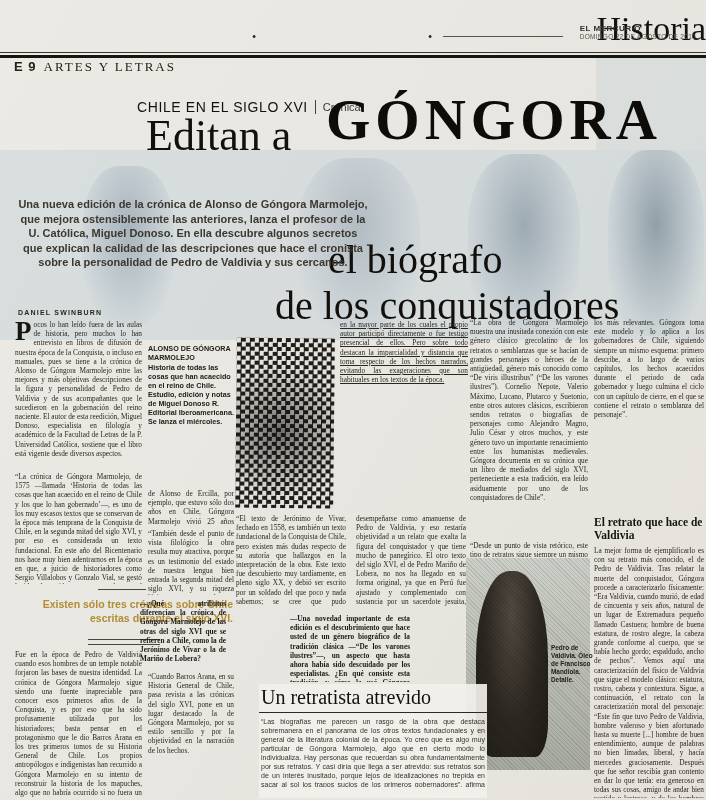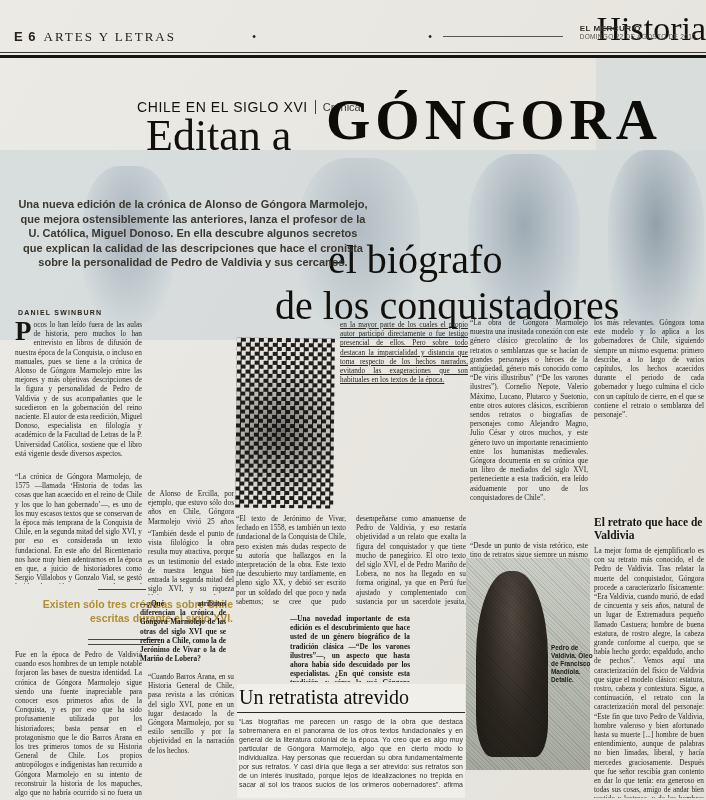--- a/index.html
+++ b/index.html
@@ -8,21 +8,21 @@
   .bg-band{position:absolute;left:0;top:150px;width:706px;height:190px;background:rgba(187,203,213,.40);}
   .bg-band2{position:absolute;right:0;top:58px;width:110px;height:92px;background:rgba(187,203,213,.30);}
   .bg-blob{position:absolute;border-radius:40%;}
   .b1{left:82px;top:166px;width:92px;height:158px;background:radial-gradient(ellipse at 50% 40%,rgba(110,130,148,.45),rgba(160,180,195,.18) 65%,transparent 80%);}
   .b2{left:298px;top:158px;width:122px;height:172px;background:radial-gradient(ellipse at 50% 40%,rgba(110,130,148,.35),rgba(160,180,195,.15) 65%,transparent 80%);}
   .b3{left:468px;top:154px;width:112px;height:178px;background:radial-gradient(ellipse at 50% 40%,rgba(100,122,140,.5),rgba(160,180,195,.2) 65%,transparent 80%);}
   .b4{left:608px;top:150px;width:96px;height:186px;background:radial-gradient(ellipse at 50% 40%,rgba(90,112,130,.55),rgba(160,180,195,.22) 65%,transparent 80%);}
   
   .hdr-left{position:absolute;left:14px;top:29px;display:flex;align-items:baseline;gap:7px;}
   .hdr-pagenum{font-family:"Liberation Sans",sans-serif;font-weight:bold;font-size:13px;letter-spacing:1px;}
-  .hdr-section{font-family:"Liberation Serif",serif;font-size:13px;letter-spacing:2px;}
+  .hdr-section{font-family:"Liberation Serif",serif;font-size:13px;letter-spacing:2px;margin-top:30px;}
   .masthead{position:absolute;left:0;top:10px;width:706px;text-align:right;font-size:34px;font-family:"Liberation Serif",serif;color:#14120f;}
   .mast-dot-l{position:absolute;left:252px;top:30px;font-size:12px;}
   .mast-dot-r{position:absolute;left:428px;top:30px;font-size:12px;}
   .mast-rule{position:absolute;left:443px;top:36px;width:120px;height:1px;background:#5a564f;}
   .hdr-right{position:absolute;right:10px;top:24px;text-align:left;font-family:"Liberation Sans",sans-serif;}
   .hdr-paper{font-weight:bold;font-size:8px;letter-spacing:.5px;color:#33302a;}
   .hdr-date{font-size:6.5px;color:#55514a;letter-spacing:.3px;}
   .rule-thin{position:absolute;left:0;top:52px;width:706px;height:1px;background:#3a362f;}
   .rule-thick{position:absolute;left:0;top:55px;width:706px;height:3px;background:#17150f;}
   
@@ -53,39 +53,39 @@
   .portrait{position:absolute;left:466px;top:558px;width:124px;height:212px;background:linear-gradient(180deg,#cdd0c8,#b4b7ad 70%,#a7aaa0);}
   .portrait::before{content:"";position:absolute;left:8%;top:6%;width:58%;height:88%;border-radius:46% 46% 18% 22%;background:radial-gradient(ellipse at 50% 22%,#514a40 0%,#2c2721 55%,#1e1b16 100%);}
   .portrait::after{content:"";position:absolute;inset:0;background:repeating-linear-gradient(45deg,rgba(0,0,0,.10) 0 1px,transparent 1px 3px);}
   .caption{position:absolute;left:551px;top:644px;width:42px;font-family:"Liberation Sans",sans-serif;font-size:6.4px;line-height:8px;font-weight:bold;color:#1d1a15;z-index:3;}
   
   .pq-rule-a{position:absolute;left:98px;top:589px;width:48px;height:1px;background:#4a463e;}
   .pullquote{position:absolute;left:15px;top:597px;width:218px;text-align:right;font-family:"Liberation Sans",sans-serif;font-weight:bold;font-size:10.5px;line-height:14px;}
   .pq-rule-b{position:absolute;left:88px;top:639px;width:72px;height:4px;border-top:1px solid #4a463e;border-bottom:1px solid #4a463e;}
   
   .subhead{position:absolute;left:594px;top:516px;width:110px;font-weight:bold;font-size:11.5px;line-height:13px;color:#17150f;}
-  .box{position:absolute;left:237px;top:684px;width:228px;height:114px;background:rgba(242,240,234,.92);z-index:2;}
+  .box{position:absolute;left:259px;top:684px;width:228px;height:114px;background:rgba(242,240,234,.92);z-index:2;}
   .box-title{font-family:"Liberation Serif",serif;font-size:20px;color:#13110d;display:block;padding:2px 0 3px 2px;}
   .box-rule{height:1px;background:#2c2923;margin-bottom:4px;}
   .box-text{font-family:"Liberation Sans",sans-serif;font-size:7px;line-height:9px;text-align:justify;color:#35322b;padding:0 2px;overflow:hidden;height:70px;}
 </style>
 </head>
 <body>
 
 <div class="page">
 
   <div class="bg-band"></div>
   <div class="bg-band2"></div>
   <div class="bg-blob b1"></div>
   <div class="bg-blob b2"></div>
   <div class="bg-blob b3"></div>
   <div class="bg-blob b4"></div>
 
   <div class="hdr-left">
-    <span class="hdr-pagenum">E 6</span>
+    <span class="hdr-pagenum">E 9</span>
     <span class="hdr-section">ARTES Y LETRAS</span>
   </div>
   <div class="masthead">Historia</div>
   <span class="mast-dot-l">•</span>
   <span class="mast-dot-r">•</span>
   <div class="mast-rule"></div>
   <div class="hdr-right">
     <div class="hdr-paper">EL MERCURIO</div>
     <div class="hdr-date">DOMINGO 22 DE AGOSTO DE 2010</div>
   </div>
@@ -112,20 +112,26 @@
     <span class="dropcap">P</span><span>ocos lo han leído fuera de las aulas de historia, pero muchos lo han entrevisto en libros de difusión de nuestra época de la Conquista, o incluso en manuales, pues se tiene a la crónica de Alonso de Góngora Marmolejo entre las mejores y más objetivas descripciones de la figura y personalidad de Pedro de Valdivia y de sus acompañantes que le sucedieron en la gobernación del reino naciente. El autor de esta reedición, Miguel Donoso, especialista en filología y académico de la Facultad de Letras de la P. Universidad Católica, sostiene que el libro está vigente desde diversos aspectos.</span>
   </div>
   <div class="bt" style="left:15px;top:472px;width:127px;height:112px;">“La crónica de Góngora Marmolejo, de 1575 —llamada ‘Historia de todas las cosas que han acaecido en el reino de Chile y los que lo han gobernado’—, es uno de los muy escasos textos que se conservan de la época más temprana de la Conquista de Chile, en la segunda mitad del siglo XVI, y por eso es considerada un texto fundacional. En este año del Bicentenario nos hace muy bien adentrarnos en la época en que, a juicio de historiadores como Sergio Villalobos y Gonzalo Vial, se gestó la idea de nación en nuestro país; con el aporte en línea ‘paterna’ de los españoles y en línea ‘materna’ de los indígenas, es una idea que me hace mucho sentido.</div>
 
   <div class="pq-rule-a"></div>
   <div class="pullquote" style="color:#b08d34;">Existen sólo tres crónicas sobre Chile escritas durante el siglo XVI.</div>
   <div class="pq-rule-b"></div>
 
   <div class="bt" style="left:15px;top:650px;width:127px;height:148px;">Fue en la época de Pedro de Valdivia cuando esos hombres de un temple notable forjaron las bases de nuestra identidad. La crónica de Góngora Marmolejo sigue siendo una fuente inapreciable para conocer esos primeros años de la Conquista, y es por eso que ha sido profusamente utilizada por los historiadores; basta pensar en el protagonismo que le dio Barros Arana en los tres primeros tomos de su Historia General de Chile. Los propios antropólogos e indigenistas han recurrido a Góngora Marmolejo en su intento de reconstruir la historia de los mapuches, algo que no habría ocurrido si no fuera un testimonio valioso. A diferencia</div>
 
+  <div class="bookcard">
+    <div class="author">ALONSO DE GÓNGORA MARMOLEJO</div>
+    <div>Historia de todas las cosas que han acaecido en el reino de Chile.</div>
+    <div>Estudio, edición y notas de Miguel Donoso R.</div>
+    <div>Editorial Iberoamericana. Se lanza el miércoles.</div>
+  </div>
   <div class="bt" style="left:148px;top:489px;width:86px;height:38px;">de Alonso de Ercilla, por ejemplo, que estuvo sólo dos años en Chile, Góngora Marmolejo vivió 25 años aquí.</div>
   <div class="bt" style="left:148px;top:529px;width:86px;height:66px;">“También desde el punto de vista filológico la obra resulta muy atractiva, porque es un testimonio del estado de nuestra lengua bien entrada la segunda mitad del siglo XVI, y su riqueza léxica, a pesar de su sencillez, es notable”.</div>
   <div class="bt qa" style="left:140px;top:599px;width:86px;height:70px;">—¿Qué atributos diferencian la crónica de Góngora Marmolejo de las otras del siglo XVI que se refieren a Chile, como la de Jerónimo de Vivar o la de Mariño de Lobera?</div>
   <div class="bt" style="left:148px;top:672px;width:86px;height:124px;">“Cuando Barros Arana, en su Historia General de Chile, pasa revista a las crónicas del siglo XVI, pone en un lugar destacado la de Góngora Marmolejo, por su estilo sencillo y por la objetividad en la narración de los hechos.</div>
 
   <div class="bookcover"></div>
 
   <div class="bt" style="left:340px;top:320px;width:128px;height:186px;text-decoration:underline;">en la mayor parte de los cuales el propio autor participó directamente o fue testigo presencial de ellos. Pero sobre todo destacan la imparcialidad y distancia que toma respecto de los hechos narrados, evitando las exageraciones que son habituales en los textos de la época.</div>
   <div class="bt two-col" style="left:236px;top:514px;width:230px;height:96px;">“El texto de Jerónimo de Vivar, fechado en 1558, es también un texto fundacional de la Conquista de Chile, pero existen más dudas respecto de su autoría que hallazgos en la interpretación de la obra. Este texto fue descubierto muy tardíamente, en pleno siglo XX, y debió ser escrito por un soldado del que poco y nada sabemos; se cree que pudo desempeñarse como amanuense de Pedro de Valdivia, y eso restaría objetividad a un relato que exalta la figura del conquistador y que tiene mucho de panegírico. El otro texto del siglo XVI, el de Pedro Mariño de Lobera, no nos ha llegado en su forma original, ya que en Perú fue ajustado y complementado con sustancia por un sacerdote jesuita, Bartolomé de Escobar, quien convirtió el texto en algo muy distinto del original”.</div>
   <div class="bt qa" style="left:290px;top:614px;width:120px;height:68px;">—Una novedad importante de esta edición es el descubrimiento que hace usted de un género biográfico de la tradición clásica —“De los varones ilustres”—, un aspecto que hasta ahora había sido descuidado por los especialistas. ¿En qué consiste esta tradición, y cómo la usó Góngora Marmolejo?</div>

